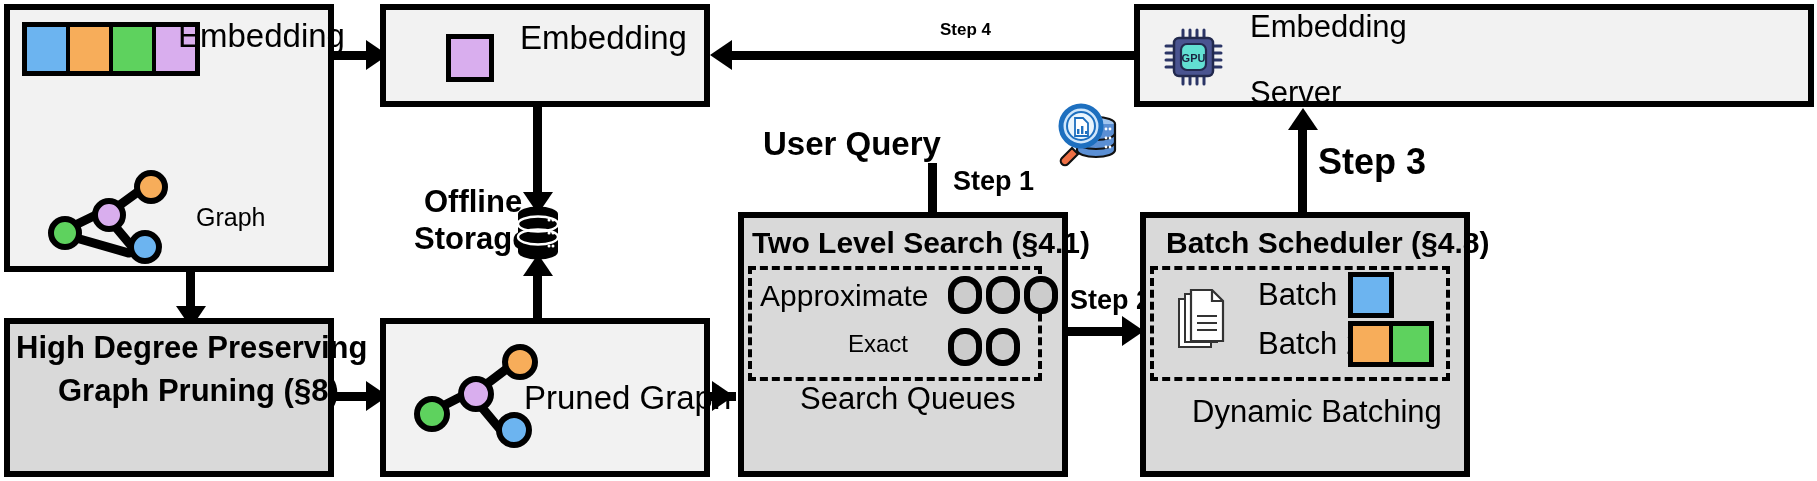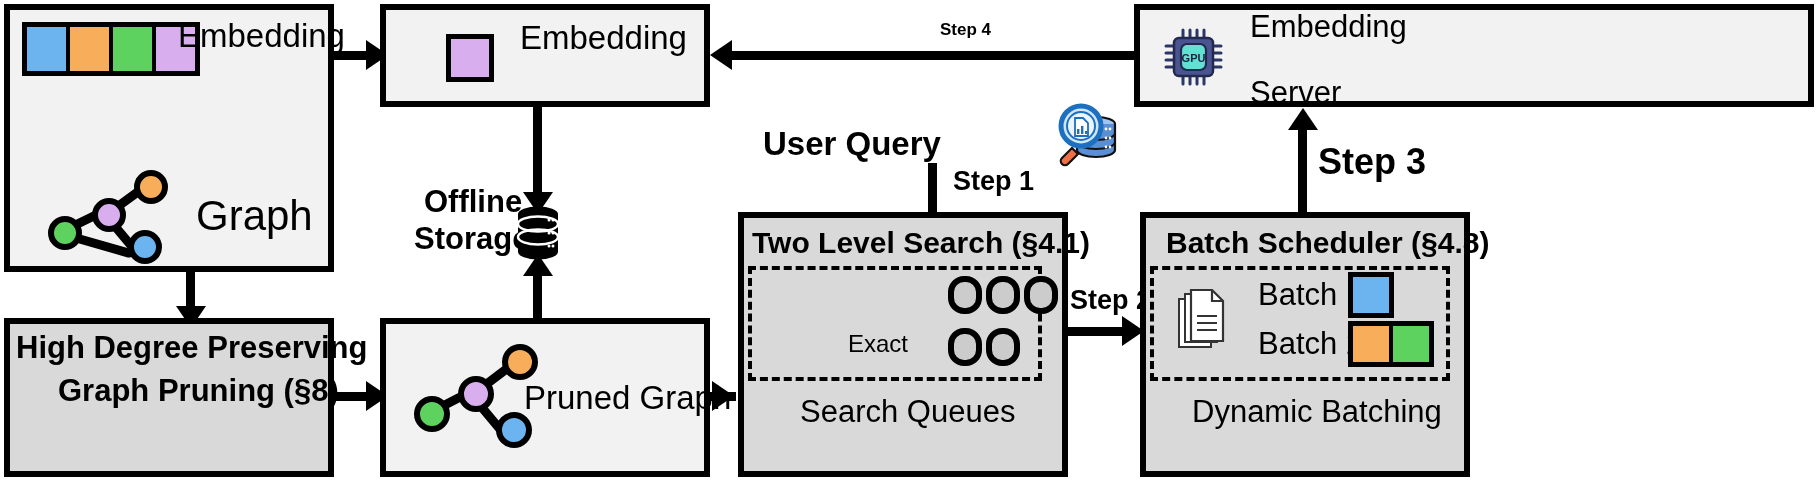--- a/index.html
+++ b/index.html
@@ -60,21 +60,21 @@
   <div class="graph" style="left:40px;top:168px;width:120px;height:95px;">
     <div class="gedge" style="left:22px;top:59px;width:52px;transform:rotate(-26deg);"></div>
     <div class="gedge" style="left:64px;top:44px;width:50px;transform:rotate(-36deg);"></div>
     <div class="gedge" style="left:70px;top:48px;width:42px;transform:rotate(50deg);"></div>
     <div class="gedge" style="left:24px;top:62px;width:72px;transform:rotate(16deg);"></div>
     <div class="gnode" style="left:8px;top:48px;width:34px;height:34px;background:#5ed25e;"></div>
     <div class="gnode" style="left:52px;top:30px;width:34px;height:34px;background:#d9aeee;"></div>
     <div class="gnode" style="left:94px;top:2px;width:34px;height:34px;background:#f7ad5a;"></div>
     <div class="gnode" style="left:88px;top:62px;width:34px;height:34px;background:#6cb4f0;"></div>
   </div>
-  <div class="lbl" style="left:196px;top:192px;font-size:42px;">Graph</div>
+  <div class="lbl" style="left:196px;top:203px;font-size:25px;">Graph</div>
 
   <div class="ar" style="left:186px;top:272px;width:9px;height:38px;"></div>
   <div class="arh d" style="left:176px;top:306px;"></div>
 
   <div class="box dark" style="left:4px;top:318px;width:330px;height:159px;"></div>
   <div class="lbl bold" style="left:16px;top:331px;font-size:31px;">High Degree Preserving</div>
   <div class="lbl bold" style="left:58px;top:374px;font-size:31px;">Graph Pruning (§8)</div>
 
   <div class="ar" style="left:334px;top:51px;width:36px;height:9px;"></div>
   <div class="arh r" style="left:366px;top:40px;"></div>
@@ -151,29 +151,30 @@
 
   <div class="ar" style="left:928px;top:163px;width:9px;height:57px;"></div>
   <div class="arh d" style="left:918px;top:214px;"></div>
   <div class="lbl bold" style="left:953px;top:166px;font-size:27px;">Step 1</div>
 
   <div class="box dark" style="left:738px;top:212px;width:330px;height:265px;"></div>
   <div class="lbl bold" style="left:752px;top:226px;font-size:30px;">Two Level Search (§4.1)</div>
 
   <div class="dashed" style="left:748px;top:266px;width:294px;height:115px;"></div>
 
+  <div class="lbl" style="left:760px;top:279px;font-size:30px;">Approximate</div>
   <div class="qslot" style="left:948px;top:276px;width:34px;height:38px;"></div>
   <div class="qslot" style="left:986px;top:276px;width:34px;height:38px;"></div>
   <div class="qslot" style="left:1024px;top:276px;width:34px;height:38px;"></div>
 
   <div class="lbl" style="left:848px;top:331px;font-size:24px;">Exact</div>
   <div class="qslot" style="left:948px;top:328px;width:34px;height:38px;"></div>
   <div class="qslot" style="left:986px;top:328px;width:34px;height:38px;"></div>
 
-  <div class="lbl" style="left:800px;top:395px;font-size:31px;">Search Queues</div>
+  <div class="lbl" style="left:800px;top:382px;font-size:31px;">Search Queues</div>
 
   <div class="ar" style="left:1068px;top:327px;width:62px;height:9px;"></div>
   <div class="arh r" style="left:1122px;top:316px;"></div>
   <div class="lbl bold" style="left:1070px;top:285px;font-size:27px;">Step 2</div>
 
   <div class="box dark" style="left:1140px;top:212px;width:330px;height:265px;"></div>
   <div class="lbl bold" style="left:1166px;top:226px;font-size:30px;">Batch Scheduler (§4.8)</div>
 
   <div class="dashed" style="left:1150px;top:266px;width:300px;height:115px;"></div>
 

